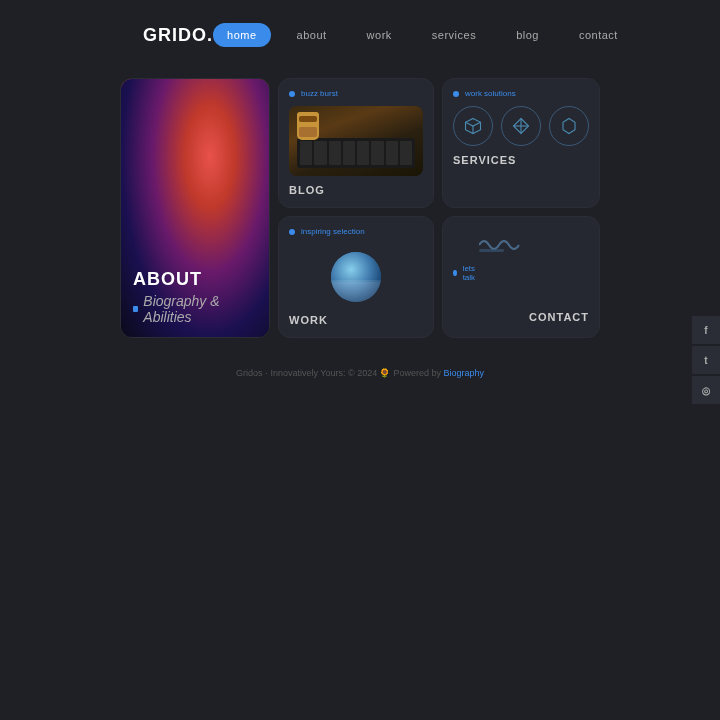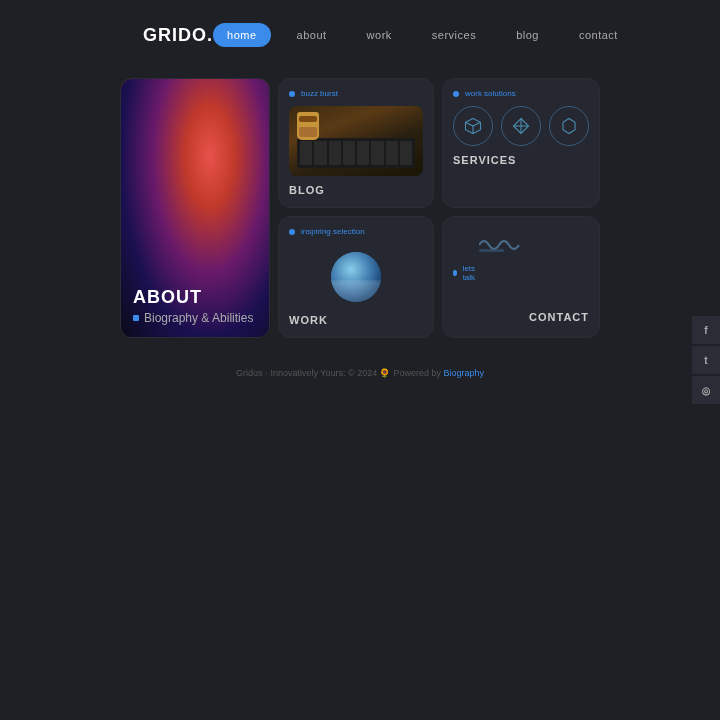--- a/index.html
+++ b/index.html
@@ -83,23 +83,24 @@
     .about-title {
       font-size: 18px;
       font-weight: 700;
       color: #fff;
       letter-spacing: 1px;
     }
     .about-subtitle {
       display: flex;
       align-items: center;
       gap: 5px;
-      font-size: 12px;
+      font-size: 14px;
       color: #aaa;
       margin-top: 3px;
+      font-style: italic;
     }
     .about-subtitle .dot {
       width: 6px;
       height: 6px;
       background: #3b8beb;
       border-radius: 1px;
       display: inline-block;
     }
 
     

